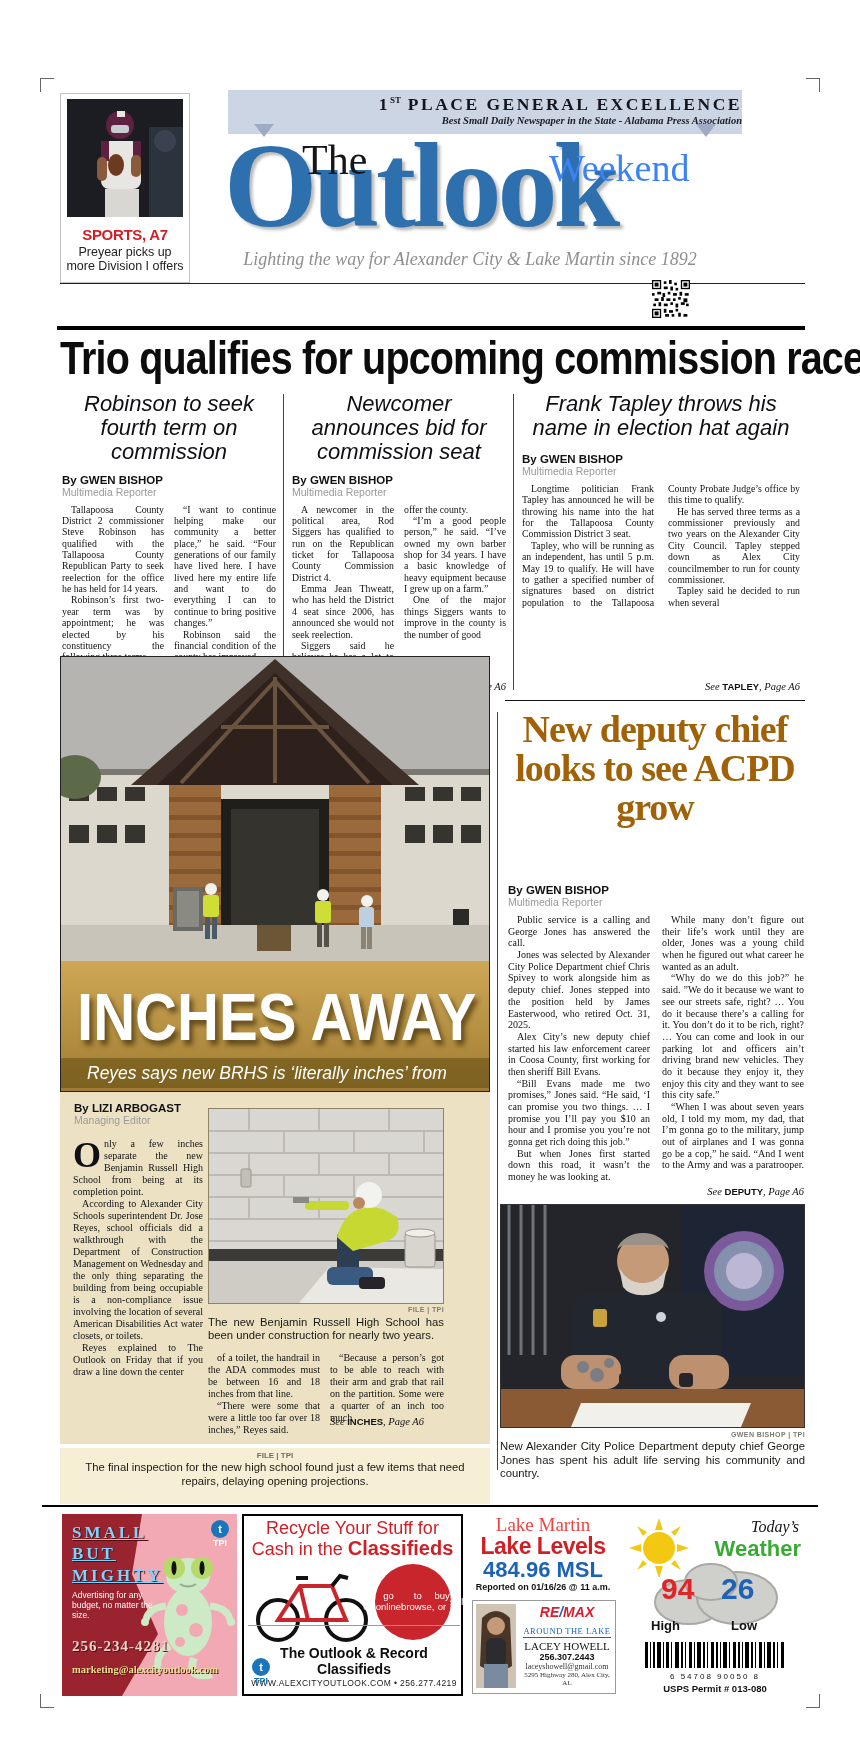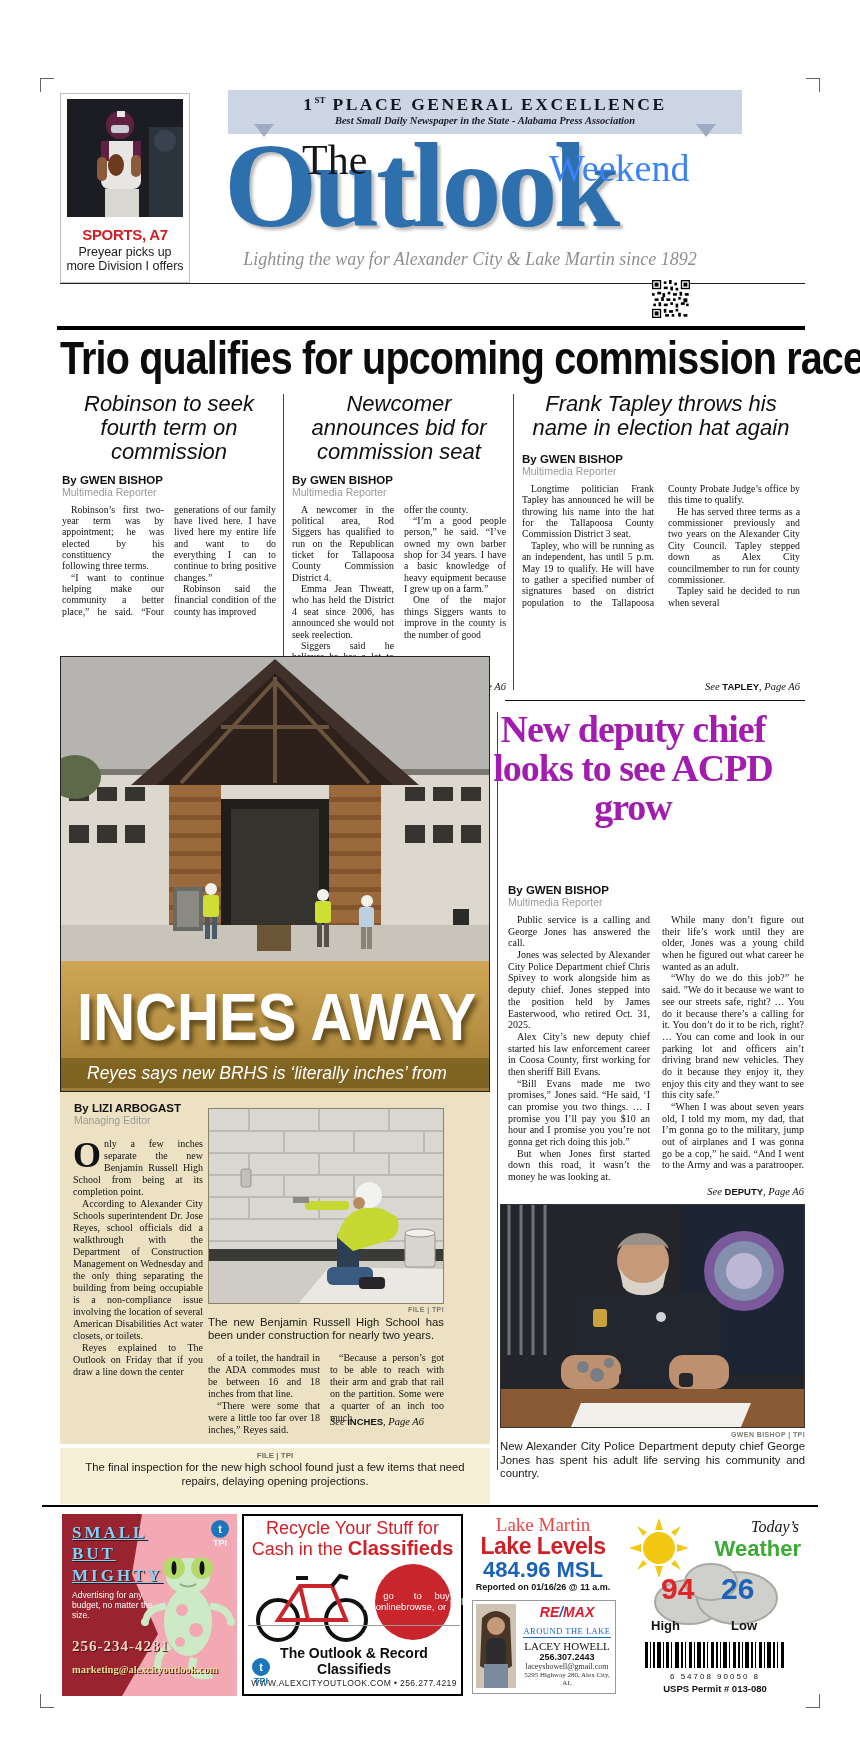--- a/index.html
+++ b/index.html
@@ -14,21 +14,21 @@
   .crop.bl{left:40px;top:1694px;border-right:none;border-top:none;}
   .crop.br{left:806px;top:1694px;border-left:none;border-top:none;}
 
   
   .sportsbox{left:60px;top:93px;width:130px;height:190px;border:1px solid #c2c2c2;
              text-align:center;padding:5px 4px;box-sizing:border-box;background:#fff;}
   .sports-kicker{font-family:"Liberation Sans",sans-serif;font-weight:bold;font-size:15px;
                  color:#d11f26;margin-top:5px;letter-spacing:-0.3px;}
   .sports-blurb{font-family:"Liberation Sans",sans-serif;font-size:12.5px;line-height:1.12;margin-top:2px;color:#222;}
 
-  .ribbon{left:228px;top:90px;width:514px;height:44px;background:#ccd5e3;text-align:center;
+  .ribbon{left:228px;top:90px;width:514px;height:44px;background:#ccd5e3;text-align:right;
           padding-top:4px;box-sizing:border-box;}
   .ribbon .tail{position:absolute;bottom:-13px;width:0;height:0;border:10px solid transparent;border-top:13px solid #9fabc2;}
   .ribbon .tail.l{left:26px;} .ribbon .tail.r{right:26px;}
   .award1{font-weight:bold;font-size:17.5px;letter-spacing:2.5px;color:#14161f;}
   .award1 sup{font-size:9px;letter-spacing:0;}
   .award2{font-style:italic;font-weight:bold;font-size:10.5px;margin-top:0px;color:#1a1c26;}
 
   .logo-outlook{left:224px;top:126px;font-size:120px;line-height:1;font-weight:bold;
                 color:#2e6fad;letter-spacing:-4px;text-shadow:3px 3px 3px rgba(60,60,60,.35);}
   .logo-the{left:302px;top:136px;font-size:42px;color:#15151a;}
@@ -88,22 +88,22 @@
   .tan-jump b{font-family:"Liberation Sans",sans-serif;font-style:normal;font-weight:bold;font-size:9.5px;}
 
   
   .creambox{left:60px;top:1448px;width:430px;height:56px;background:#f6efd5;text-align:center;padding-top:3px;box-sizing:border-box;}
   .cream-credit{font-family:"Liberation Sans",sans-serif;font-weight:bold;font-size:8px;color:#6e6e64;}
   .cream-caption{font-family:"Liberation Sans",sans-serif;font-size:11.3px;line-height:1.2;color:#1a1a14;width:390px;margin:1px auto 0;}
 
   
   .dep-divider{left:497px;top:712px;width:1px;height:758px;background:#444;}
   .dep-rule{left:505px;top:700px;width:300px;height:1px;background:#111;}
-  .dep-headline{left:483px;top:710px;width:300px;font-weight:bold;font-size:38px;line-height:1.02;
-                text-align:center;letter-spacing:-1px;color:#a21caf;}
+  .dep-headline{left:505px;top:710px;width:300px;font-weight:bold;font-size:38px;line-height:1.02;
+                text-align:center;letter-spacing:-1px;color:#a16207;}
   .dep-byline{left:508px;top:884px;}
   .dep-body{left:508px;top:914px;width:296px;height:272px;column-count:2;column-gap:12px;
             font-size:10px;line-height:1.17;text-align:justify;overflow:hidden;}
   .dep-body .para{margin:0;text-indent:9px;}
   .dep-jump{left:508px;top:1186px;width:296px;text-align:right;font-style:italic;font-size:10.5px;background:#fff;}
   .dep-jump b{font-family:"Liberation Sans",sans-serif;font-style:normal;font-weight:bold;font-size:9.5px;}
   .dep-photo{left:500px;top:1204px;width:305px;height:224px;border:1px solid #333;box-sizing:border-box;overflow:hidden;}
   .dep-credit{left:500px;top:1431px;width:305px;}
   .dep-caption{left:500px;top:1440px;width:305px;font-family:"Liberation Sans",sans-serif;font-size:11.3px;
                line-height:1.2;text-align:justify;color:#1a1a14;}
@@ -265,20 +265,21 @@
   <div class="abs lead-headline">Trio qualifies for upcoming commission race</div>
 
   <div class="abs vdiv" style="left:283px;top:394px;height:296px;"></div>
   <div class="abs vdiv" style="left:513px;top:394px;height:296px;"></div>
 
   <div class="story" style="left:62px;width:214px;">
     <div class="subhead">Robinson to seek fourth term on commission</div>
     <div class="byline">By GWEN BISHOP</div>
     <div class="byline-sub">Multimedia Reporter</div>
     <div class="body2">
+        <p class="para">Tallapoosa County District 2 commissioner Steve Robinson has qualified with the Tallapoosa County Republican Party to seek reelection for the office he has held for 14 years.</p>
         <p class="para">Robinson’s first two-year term was by appointment; he was elected by his constituency the following three terms.</p>
         <p class="para">“I want to continue helping make our community a better place,” he said. “Four generations of our family have lived here. I have lived here my entire life and want to do everything I can to continue to bring positive changes.”</p>
         <p class="para">Robinson said the financial condition of the county has improved</p>
       </div>
     <div class="jump"><span>See </span><b>ROBINSON</b><span>, Page A6</span></div>
   </div>
 
   <div class="story" style="left:292px;width:214px;">
     <div class="subhead">Newcomer announces bid for commission seat</div>
     <div class="byline">By GWEN BISHOP</div>

